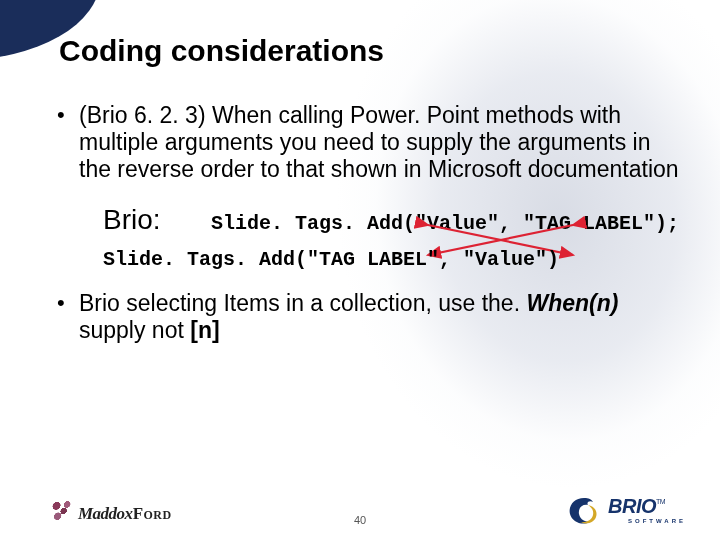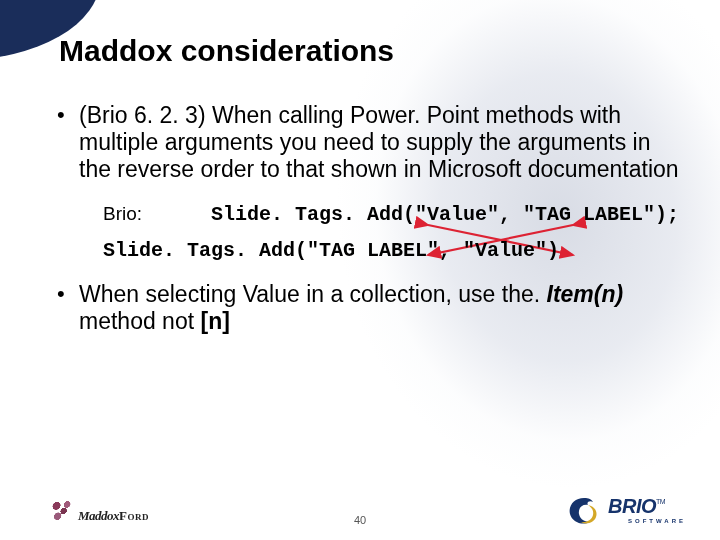--- a/index.html
+++ b/index.html
@@ -71,21 +71,21 @@
     font-size: 22px;
   }
   .sub-row {
     margin-bottom: 12px;
     display: flex;
     align-items: baseline;
     gap: 6px;
     position: relative;
   }
   .sub-label {
-    font-size: 19px;
+    font-size: 28px;
     min-width: 102px;
   }
   .code {
     font-family: "Courier New", monospace;
     font-weight: bold;
     font-size: 20px;
     white-space: nowrap;
   }
   .arrows {
     position: absolute;
@@ -114,21 +114,21 @@
   }
   .mf-icon {
     width: 26px; height: 26px;
     background:
       radial-gradient(circle at 30% 30%, #8a3a5a 15%, transparent 16%),
       radial-gradient(circle at 60% 50%, #7a3450 15%, transparent 16%),
       radial-gradient(circle at 40% 70%, #9a5a7a 15%, transparent 16%),
       radial-gradient(circle at 70% 25%, #a05a7a 12%, transparent 13%);
     transform: skewX(-8deg);
   }
-  .mf-text { font-family: Georgia, serif; font-size: 13px; color: #222; }
+  .mf-text { font-family: Georgia, serif; font-size: 17px; color: #222; }
   .mf-text .m { font-style: italic; font-weight: bold; letter-spacing: -0.5px;}
   .mf-text .f { font-weight: bold; font-variant: small-caps; letter-spacing: 0.5px;}
   .logo-right {
     position: absolute;
     right: 34px;
     bottom: 14px;
     display: flex;
     align-items: center;
     gap: 6px;
   }
@@ -157,21 +157,21 @@
   }
   .tm { font-size: 7px; vertical-align: top; font-style: normal; font-weight: normal;}
 </style>
 </head>
 <body>
 
 <div class="corner-shape"></div>
 <div class="bg-shape"></div>
 
 <div class="slide">
-  <h1 class="title">Maddox considerations</h1>
+  <h1 class="title">Coding considerations</h1>
 
   <ul class="bullets">
     <li>
       <span>(Brio 6. 2. 3) When calling Power. Point methods with multiple arguments you need to supply the arguments in the reverse order to that shown in Microsoft documentation</span>
       <div class="sub">
         <div class="sub-row">
           <span class="sub-label">Brio:</span>
           <span class="code">Slide. Tags. Add("Value", "TAG LABEL");</span>
           <div class="arrows a1">
             <svg viewBox="0 0 220 36">
@@ -184,21 +184,21 @@
               <line x1="160" y1="2" x2="15" y2="32" stroke="#d23" stroke-width="2.2" marker-end="url(#ah)" marker-start="url(#ah)"></line>
             </svg>
           </div>
         </div>
         <div class="sub-row">
           <span class="code">Slide. Tags. Add("TAG LABEL", "Value")</span>
         </div>
       </div>
     </li>
     <li style="margin-top:18px;">
-      <span>When selecting Value in a collection, use the. </span><span class="item-method">Item(n)</span><span> method not </span><span class="bracket-n">[n]</span>
+      <span>Brio selecting Items in a collection, use the. </span><span class="item-method">When(n)</span><span> supply not </span><span class="bracket-n">[n]</span>
     </li>
   </ul>
 </div>
 
 <div class="page-num">40</div>
 
 <div class="logo-left">
   <div class="mf-icon"></div>
   <div class="mf-text">
     <span class="m">Maddox</span><span class="f">Ford</span>

